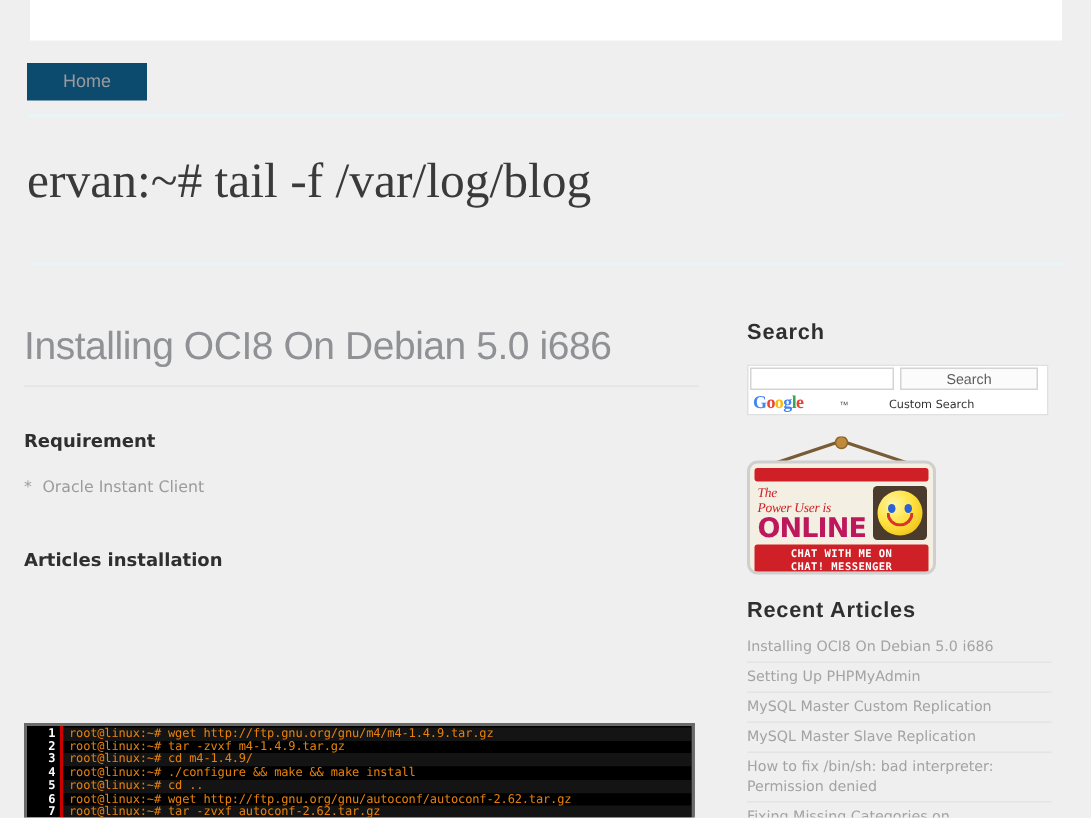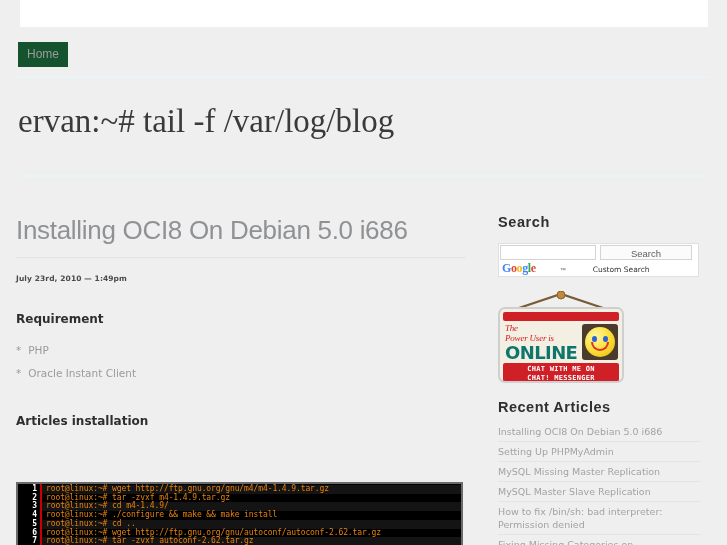--- a/index.html
+++ b/index.html
@@ -25,25 +25,25 @@
   }
 
   
   .nav {
     position: absolute;
     left: 18px; top: 42px;
     height: 25px;
   }
   .nav-item {
     display: inline-block;
-    background: #14532d;
+    background: #0c4a6e;
     color: #9b9b9b;
     font-size: 12px;
     line-height: 25px;
-    padding: 0 9px;
+    padding: 0 24px;
     height: 25px;
     text-decoration: none;
   }
 
   .rule {
     position: absolute;
     left: 18px;
     width: 691px;
     height: 2px;
     background: #e8f4f6;
@@ -273,21 +273,21 @@
     font-style: italic;
     font-size: 9px;
     color: #cf2027;
     line-height: 10px;
     letter-spacing: -0.2px;
   }
   .badge-online {
     font-family: "DejaVu Sans", sans-serif;
     font-size: 18px;
     font-weight: bold;
-    color: #0f766e;
+    color: #be185d;
     letter-spacing: -0.6px;
     line-height: 20px;
   }
   .badge-smiley {
     width: 36px; height: 36px;
     background: #4a3b2c;
     border-radius: 3px;
     display: flex; align-items: center; justify-content: center;
     flex: 0 0 36px;
     margin-top: 1px;
@@ -371,24 +371,22 @@
   </div>
 
   <div class="rule rule-top"></div>
 
   <h1 class="site-title">ervan:~# tail -f /var/log/blog</h1>
 
   <div class="rule rule-bottom"></div>
 
   <div class="main">
     <h2 class="post-title">Installing OCI8 On Debian 5.0 i686</h2>
-    <div class="post-date">July 23rd, 2010 — 1:49pm</div>
     <h3 class="post-h3">Requirement</h3>
     <ul class="bullet-list">
-      <li><span class="star">*</span><span>PHP</span></li>
       <li><span class="star">*</span><span>Oracle Instant Client</span></li>
     </ul>
     <h3 class="post-h3">Articles installation</h3>
   </div>
 
   <div class="codebox">
     <div class="code-gutter">
       <div>1</div>
       <div>2</div>
       <div>3</div>
@@ -454,21 +452,21 @@
 
     <h3 class="recent-h">Recent Articles</h3>
     <ul class="recent-list">
       <li>
           <a href="#">Installing OCI8 On Debian 5.0 i686</a>
         </li>
       <li>
           <a href="#">Setting Up PHPMyAdmin</a>
         </li>
       <li>
-          <a href="#">MySQL Missing Master Replication</a>
+          <a href="#">MySQL Master Custom Replication</a>
         </li>
       <li>
           <a href="#">MySQL Master Slave Replication</a>
         </li>
       <li>
           <a href="#">How to fix /bin/sh: bad interpreter: Permission denied</a>
         </li>
       <li>
           <a href="#">Fixing Missing Categories on</a>
         </li>

